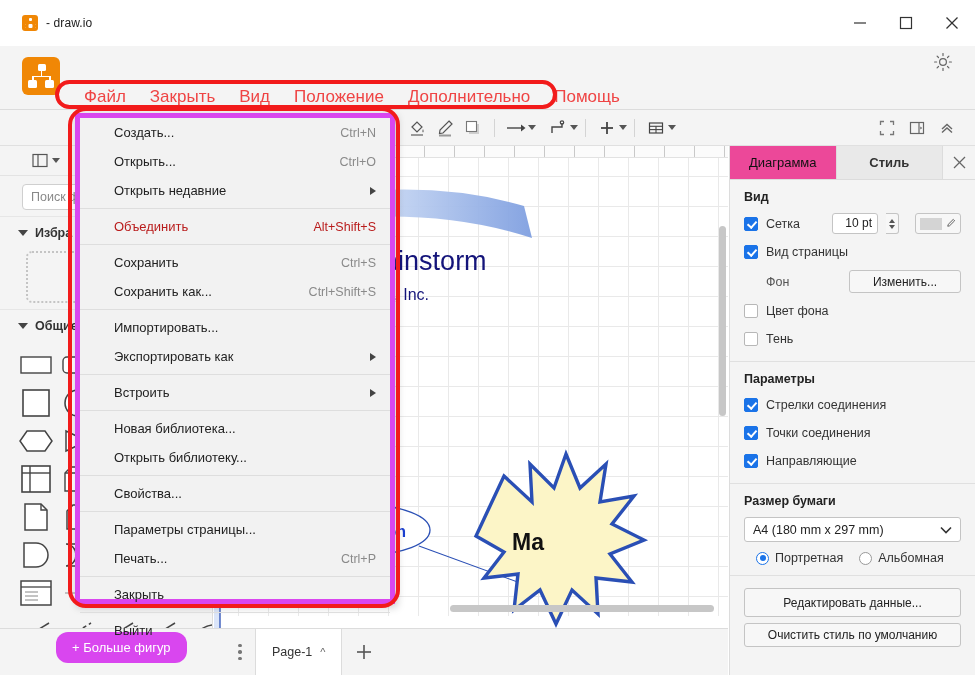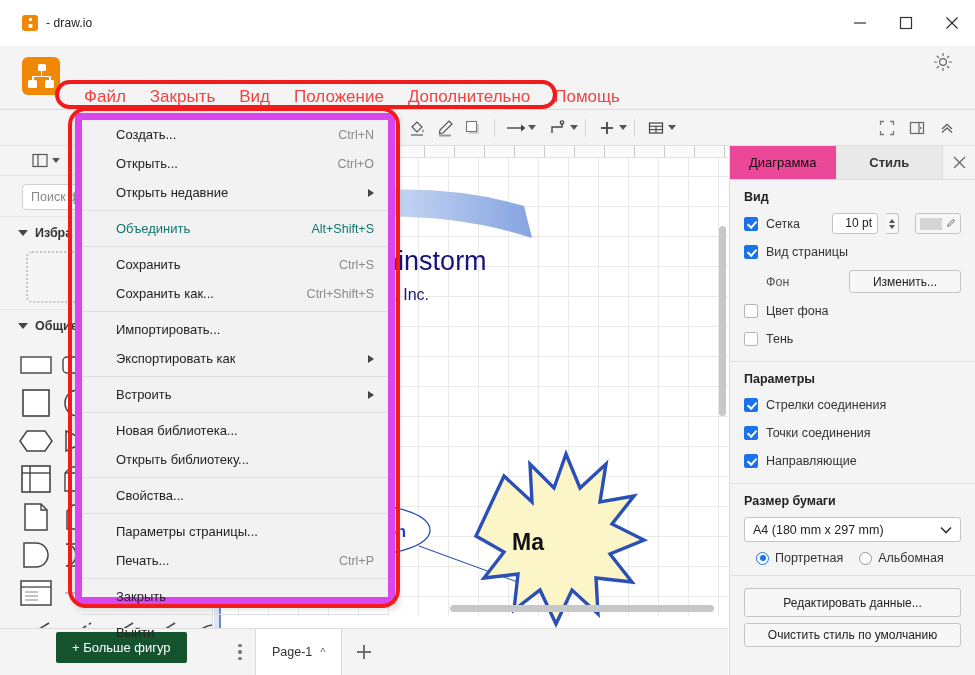--- a/index.html
+++ b/index.html
@@ -135,21 +135,21 @@
     display: flex; flex-direction: column; align-items: center; justify-content: center;
     font-size: 11.5px; color: #999; text-align: center; line-height: 1.35;
   }
   .shape-grid {
     display: grid; grid-template-columns: repeat(5, 40px); gap: 4px 2px;
     padding: 8px 0 0 16px;
   }
   .shape-cell { width: 40px; height: 34px; display: flex; align-items: center; justify-content: center; }
   .more-shapes {
     position: absolute; left: 56px; bottom: 12px;
-    background: #14532d; color: #fff; border-radius: 2px;
+    background: #d946ef; color: #fff; border-radius: 12px;
     font-size: 13px; padding: 8px 16px; white-space: nowrap;
   }
 
   
   .canvas-wrap {
     position: absolute; left: 214px; top: 146px; width: 514px; height: 482px;
     background: #ffffff; overflow: hidden;
   }
   .grid-bg {
     position: absolute; left: 0; top: 0; width: 514px; height: 470px;
@@ -255,28 +255,28 @@
   }
   .radio.on { border-color: #1a73e8; }
   .radio.on::after {
     content: ""; position: absolute; left: 2.5px; top: 2.5px; width: 6px; height: 6px;
     border-radius: 50%; background: #1a73e8;
   }
 
   
   .dropdown {
     position: absolute; left: 75px; top: 113px; width: 320px; height: 491px;
-    background: #f2f2f2; border: 7px solid #d946ef;
+    background: #f2f2f2; border: 5px solid #d946ef;
     box-shadow: 2px 3px 8px rgba(0,0,0,.22); z-index: 40;
   }
   .dd-item {
     height: 29px; display: flex; align-items: center; position: relative;
     padding-left: 34px; padding-right: 14px; font-size: 13px; color: #222;
   }
-  .dd-item.disabled, .dd-item.disabled .dd-short { color: #0f766e; align-items: center; }
+  .dd-item.disabled, .dd-item.disabled .dd-short { color: #b91c1c; align-items: center; }
   .dd-short {
     margin-left: auto; font-size: 12.5px; color: #8a8a8a;
   }
   .dd-arrow {
     margin-left: auto; width: 0; height: 0;
     border-top: 4.5px solid transparent; border-bottom: 4.5px solid transparent;
     border-left: 6px solid #444;
   }
   .dd-sep { height: 1px; background: #dedede; margin: 3px 0; }
 

